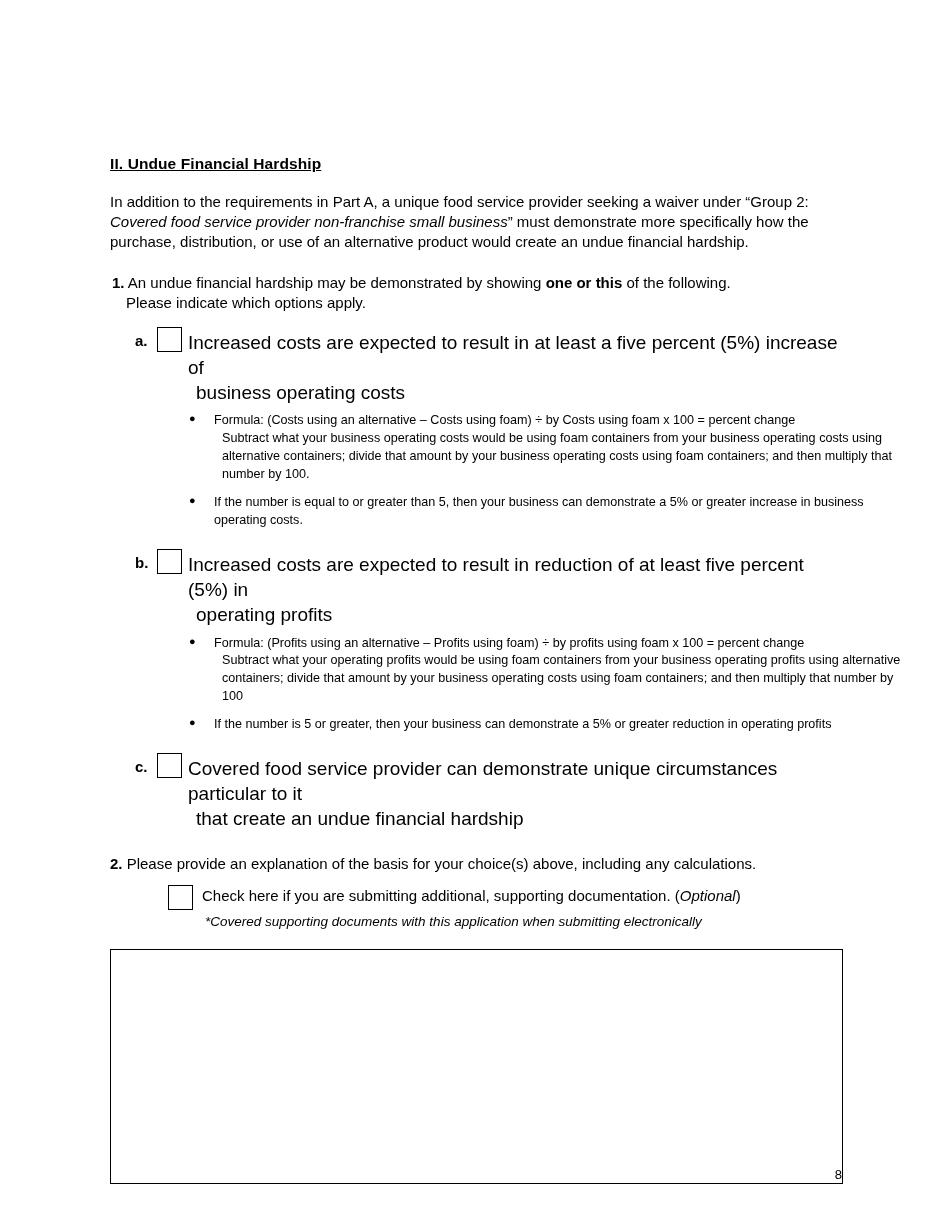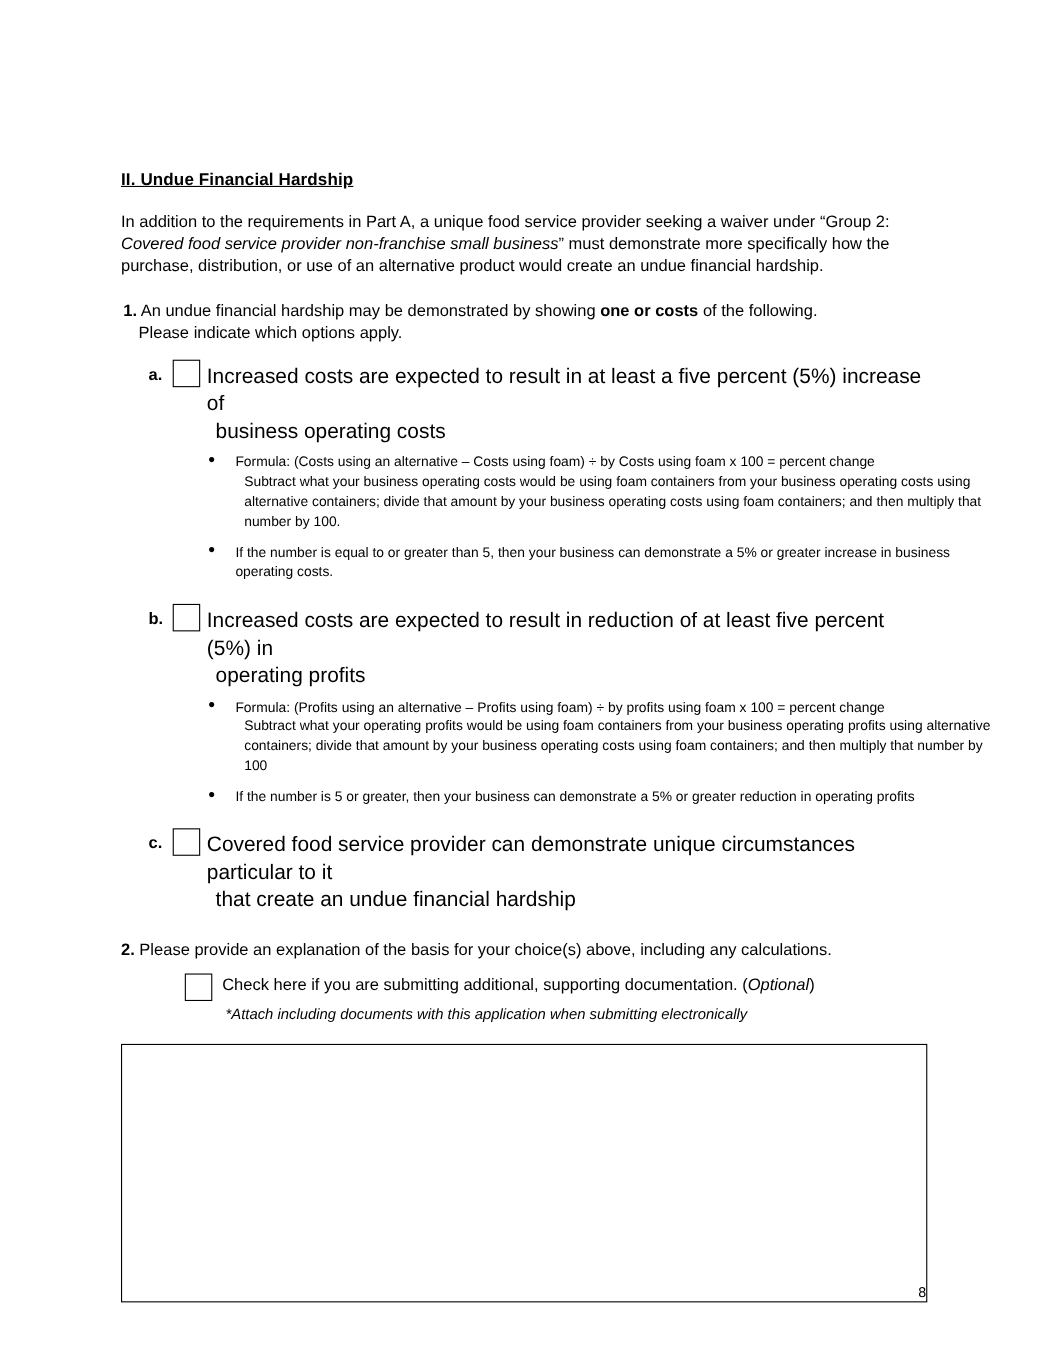--- a/index.html
+++ b/index.html
@@ -153,21 +153,21 @@
 </style>
 </head>
 <body>
 
 <div class="page">
 
   <div class="section-title">II. Undue Financial Hardship</div>
 
   <p class="intro"><span>In addition to the requirements in Part A, a unique food service provider seeking a waiver under “Group 2: </span><span class="it">Covered food service provider non-franchise small business</span><span>” must demonstrate more specifically how the purchase, distribution, or use of an alternative product would create an undue financial hardship.</span></p>
 
-  <p class="q1"><span class="num">1.</span><span> An undue financial hardship may be demonstrated by showing </span><span class="b">one or costs</span><span> of the following.</span><span class="l2">Please indicate which options apply.</span></p>
+  <p class="q1"><span class="num">1.</span><span> An undue financial hardship may be demonstrated by showing </span><span class="b">one or this</span><span> of the following.</span><span class="l2">Please indicate which options apply.</span></p>
 
   <div class="option">
     <div class="opt-letter">a.</div>
     <div class="checkbox"></div>
     <div class="opt-text"><span>Increased costs are expected to result in at least a five percent (5%) increase of</span><span class="cont">business operating costs</span></div>
   </div>
   <ul class="bullets">
     <li><span>Formula: (Costs using an alternative – Costs using foam) ÷ by Costs using foam x 100 = percent change</span><span class="sub">Subtract what your business operating costs would be using foam containers from your business operating costs using alternative containers; divide that amount by your business operating costs using foam containers; and then multiply that number by 100.</span></li>
     <li><span>If the number is equal to or greater than 5, then your business can demonstrate a 5% or greater increase in business operating costs.</span></li>
   </ul>
@@ -192,19 +192,19 @@
     <div class="opt-text"><span>Covered food service provider can demonstrate unique circumstances particular to it</span><span class="cont">that create an undue financial hardship</span></div>
   </div>
 
   <p class="q2"><span class="num">2.</span><span> Please provide an explanation of the basis for your choice(s) above, including any calculations.</span></p>
 
   <div class="optional-row">
     <div class="checkbox"></div>
     <div class="optional-text"><span>Check here if you are submitting additional, supporting documentation. (</span><span class="it">Optional</span><span>)</span></div>
   </div>
 
-  <div class="attach-note">*Attach including documents with this application when submitting electronically</div>
+  <div class="attach-note">*Covered supporting documents with this application when submitting electronically</div>
 
   <div class="answer-box"></div>
 
 </div>
 
 <div class="page-number">8</div>
 
 </body></html>

